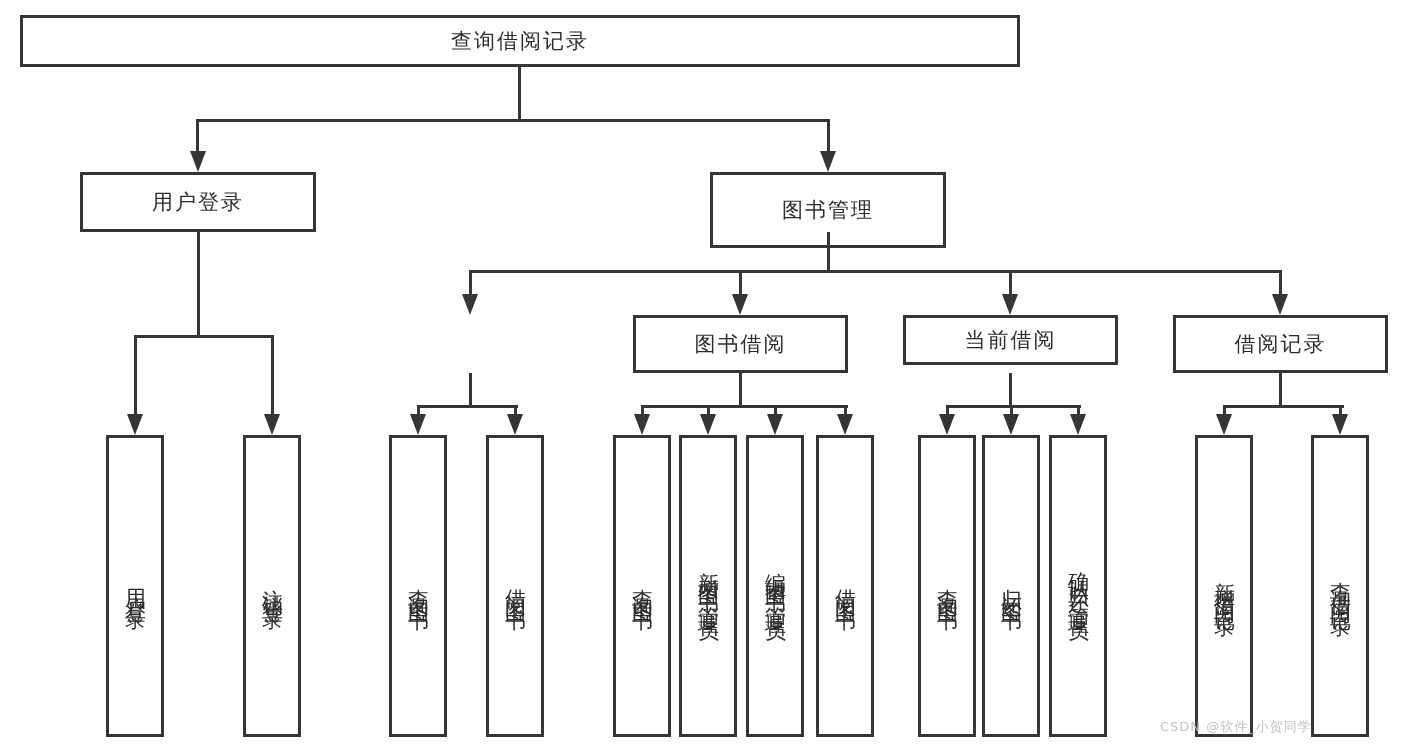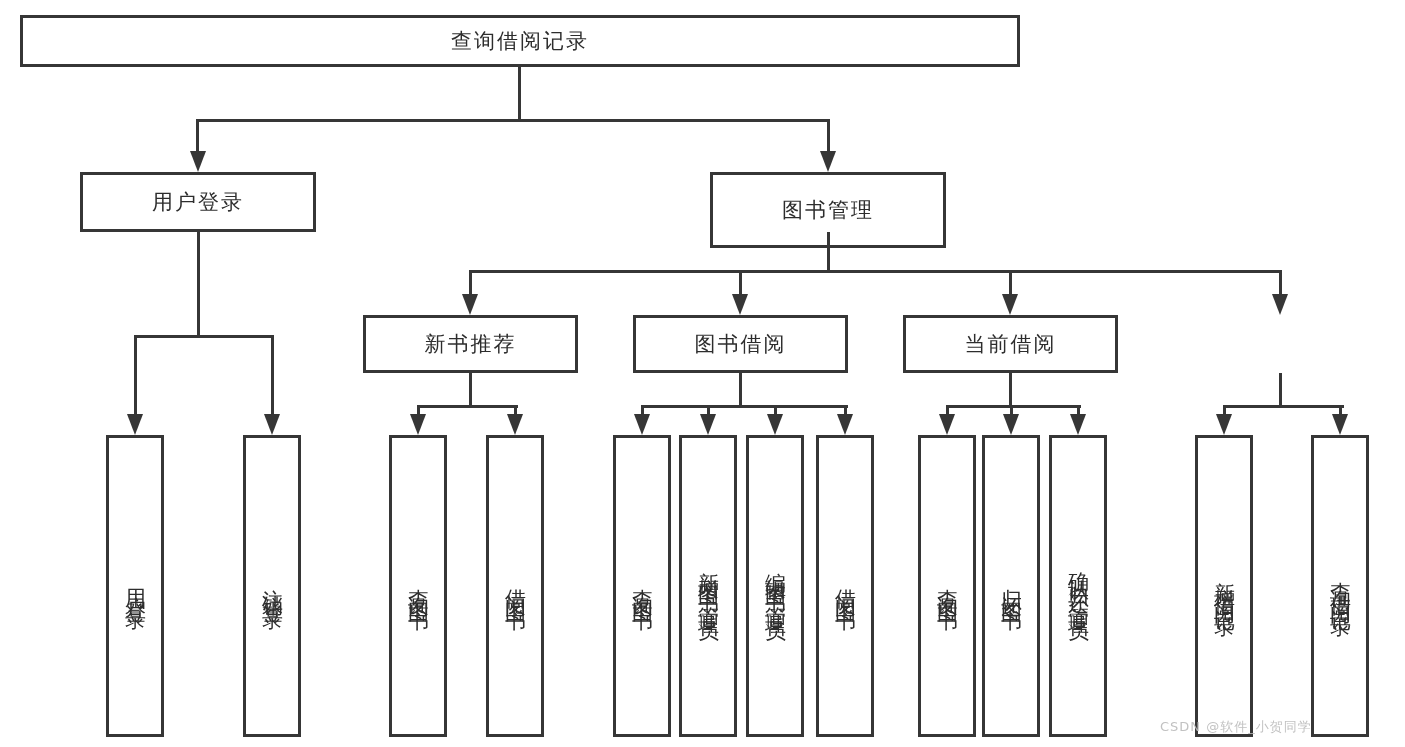--- a/index.html
+++ b/index.html
@@ -48,28 +48,28 @@
     <span class="hlabel">查询借阅记录</span>
   </div>
 
   <div class="hbox" style="left:80px;top:172px;width:236px;height:60px;">
     <span class="hlabel">用户登录</span>
   </div>
   <div class="hbox" style="left:710px;top:172px;width:236px;height:76px;">
     <span class="hlabel">图书管理</span>
   </div>
 
-  <div class="hbox" style="left:363px;top:315px;width:215px;height:58px;">
-    <span class="hlabel">新书推荐</span>
-  </div>
   <div class="hbox" style="left:633px;top:315px;width:215px;height:58px;">
     <span class="hlabel">图书借阅</span>
   </div>
-  <div class="hbox" style="left:903px;top:315px;width:215px;height:58px;text-align:center;">
+  <div class="hbox" style="left:903px;top:315px;width:215px;height:50px;text-align:center;">
     <span class="hlabel">当前借阅</span>
+  </div>
+  <div class="hbox" style="left:1173px;top:315px;width:215px;height:58px;">
+    <span class="hlabel">借阅记录</span>
   </div>
 
   <div class="vbox" style="left:106px;">
     <span class="vlabel">用户登录</span>
   </div>
   <div class="vbox" style="left:243px;">
     <span class="vlabel">注销登录</span>
   </div>
 
   <div class="vbox" style="left:389px;">

